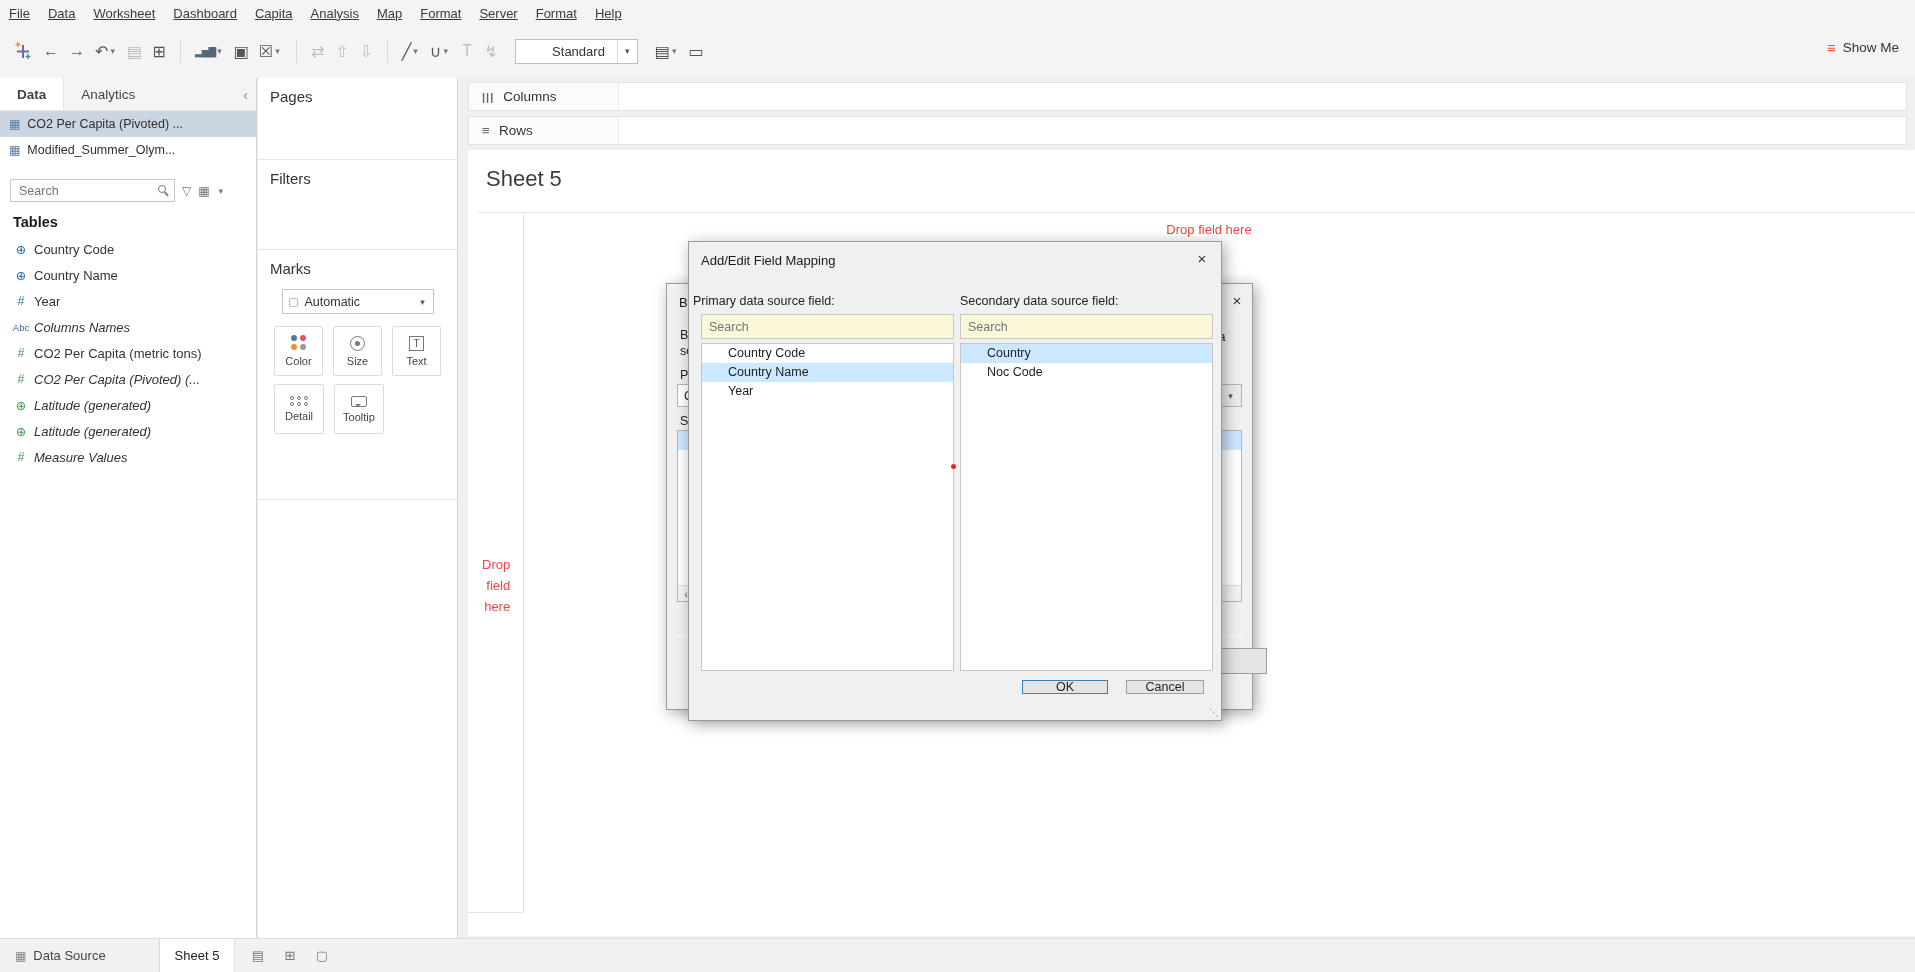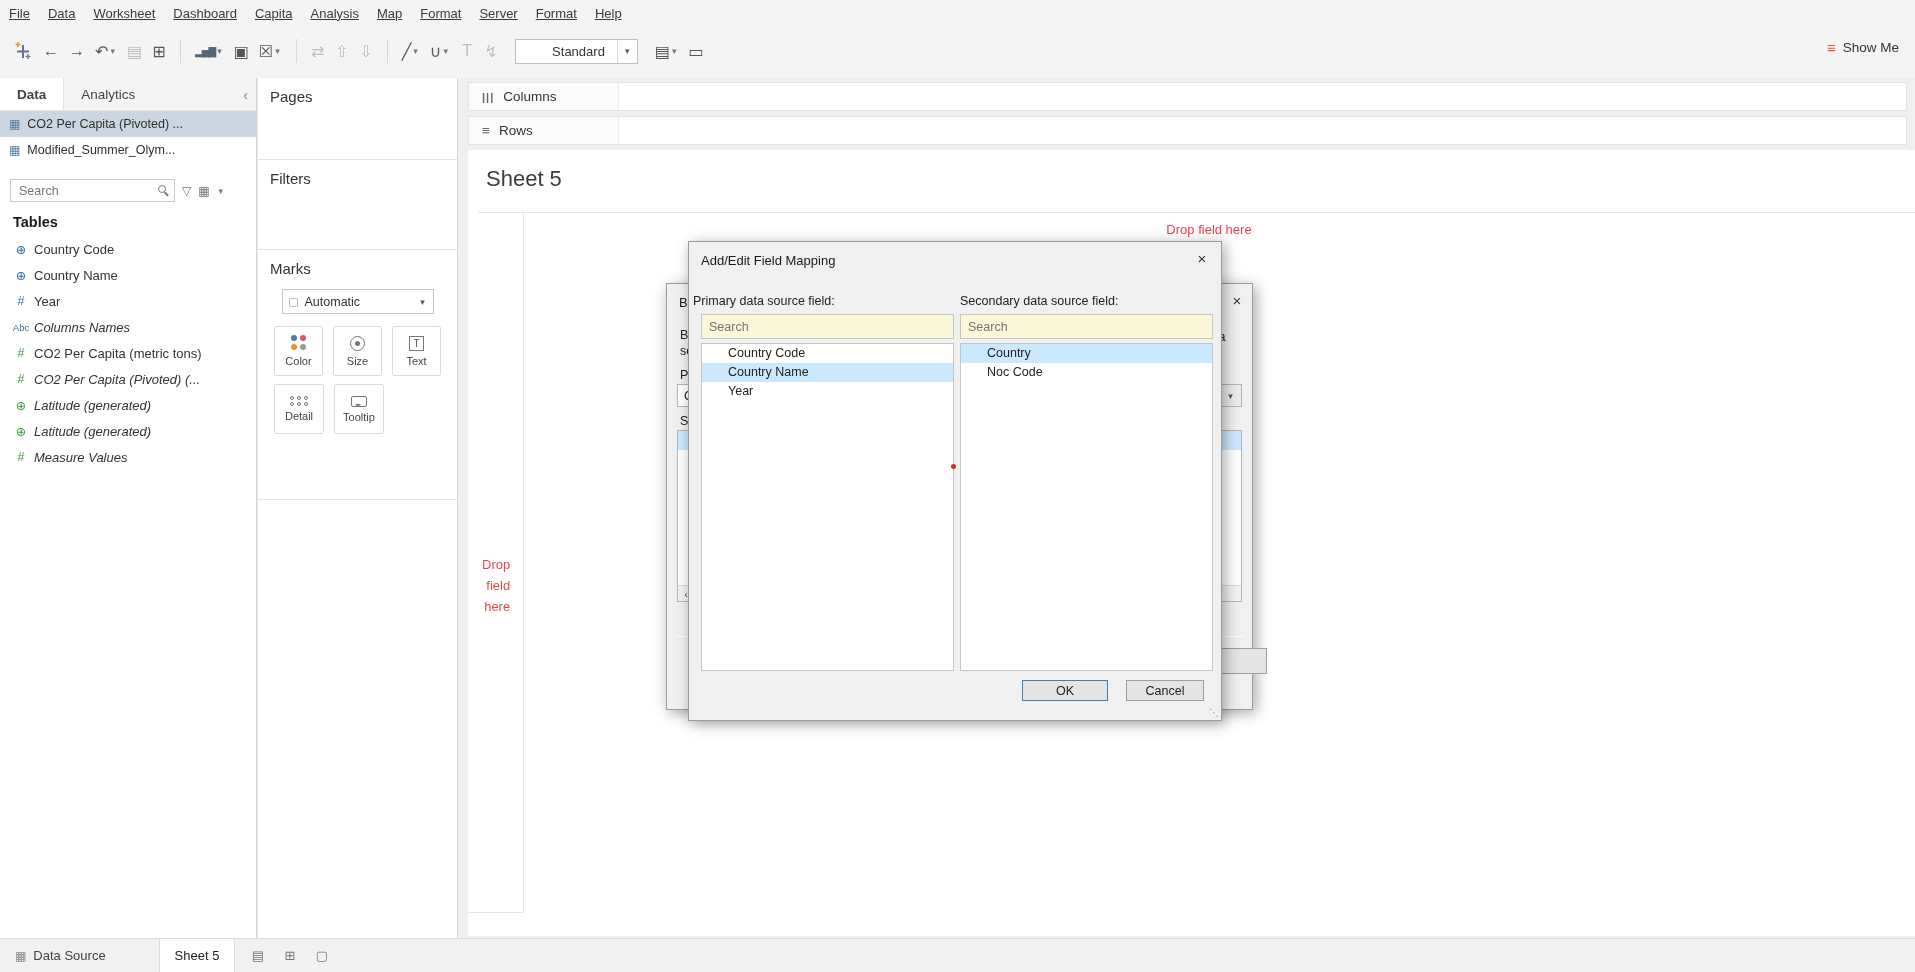--- a/index.html
+++ b/index.html
@@ -110,21 +110,21 @@
   .dlg-title { position:absolute; left:12px; top:11px; font-size:13px; color:#1a1a1a; white-space:nowrap; }
   .dlg-close { position:absolute; top:8px; font-size:15px; color:#333; width:20px; text-align:center; }
   .front-dlg .dlg-close { right:9px; }
   .col-label { position:absolute; top:52px; font-size:12.5px; color:#222; white-space:nowrap; }
   .dsearch { position:absolute; top:72px; width:253px; height:25px; border:1px solid #c6c6c6;
     background:#fbf8d9; padding:0 7px; font-size:12.5px; font-family:inherit; outline:none; color:#333; }
   .dlist { position:absolute; top:101px; width:253px; height:328px; border:1px solid #c6c6c6;
     background:#fff; overflow:hidden; }
   .ditem { height:19px; line-height:19px; padding-left:26px; font-size:12.5px; color:#222; white-space:nowrap; }
   .ditem.selected { background:#cce8ff; }
-  .dbtn { position:absolute; top:438px; height:21px; background:#e4e4e4; border:1px solid #9e9e9e;
+  .dbtn { position:absolute; top:438px; height:14px; background:#e4e4e4; border:1px solid #9e9e9e;
     font-size:12.5px; color:#222; display:flex; align-items:center; justify-content:center; }
   .dbtn.ok { left:333px; width:86px; border:1px solid #3c7fb1; }
   .dbtn.cancel { left:437px; width:78px; }
   .grip { position:absolute; right:2px; bottom:2px; font-size:10px; color:#9a9a9a; }
   .red-dot { position:absolute; left:262px; top:222px; width:5px; height:5px; background:#e8251f;
     border-radius:50%; z-index:3; }
 
   
   .frag { position:absolute; font-size:12.5px; color:#222; white-space:nowrap; }
   .bcombo { position:absolute; left:10px; right:10px; top:100px; height:23px; background:#fff;

